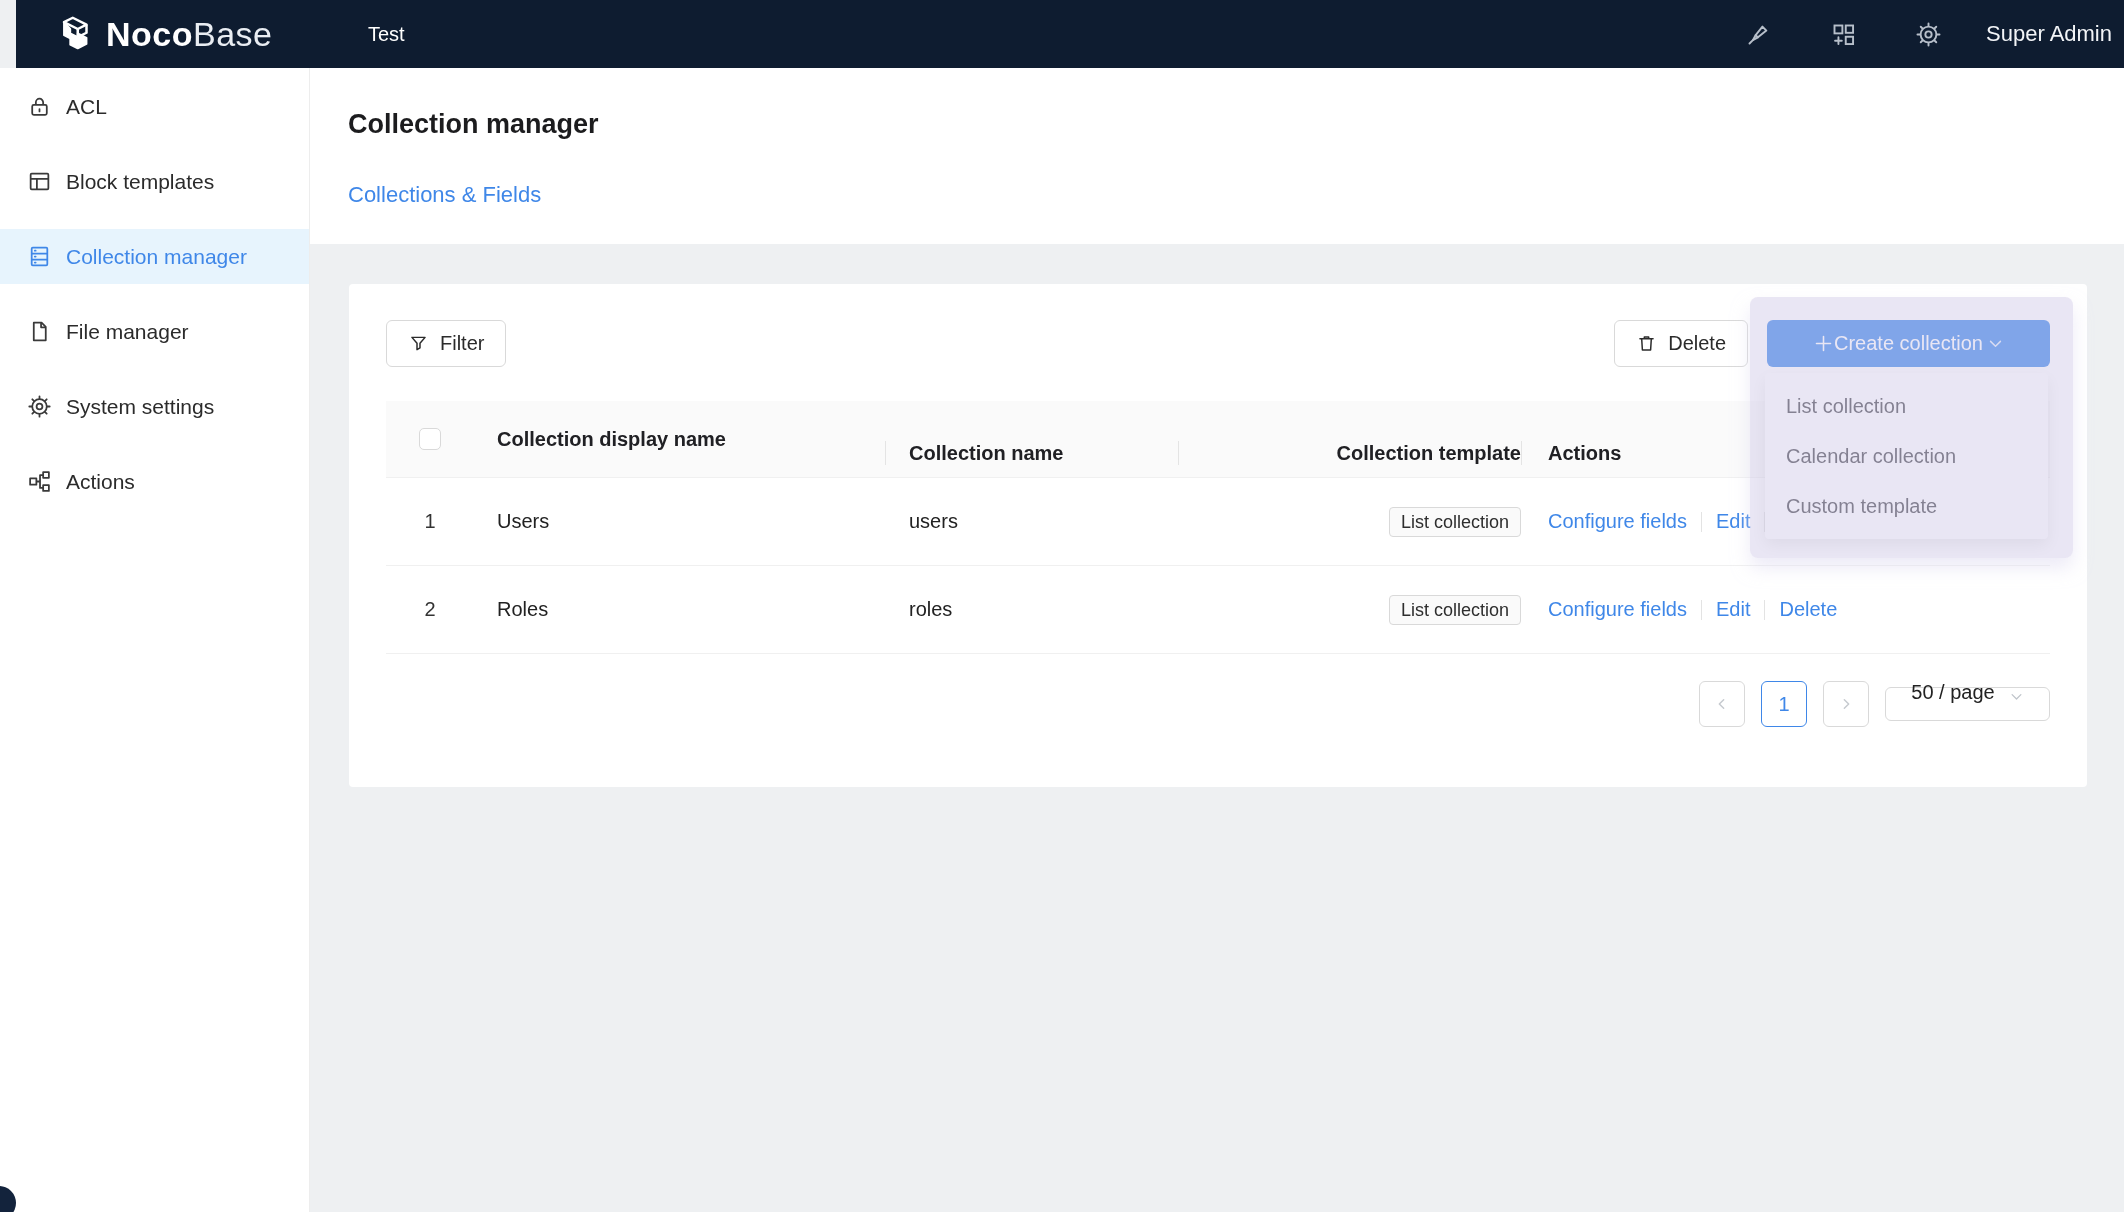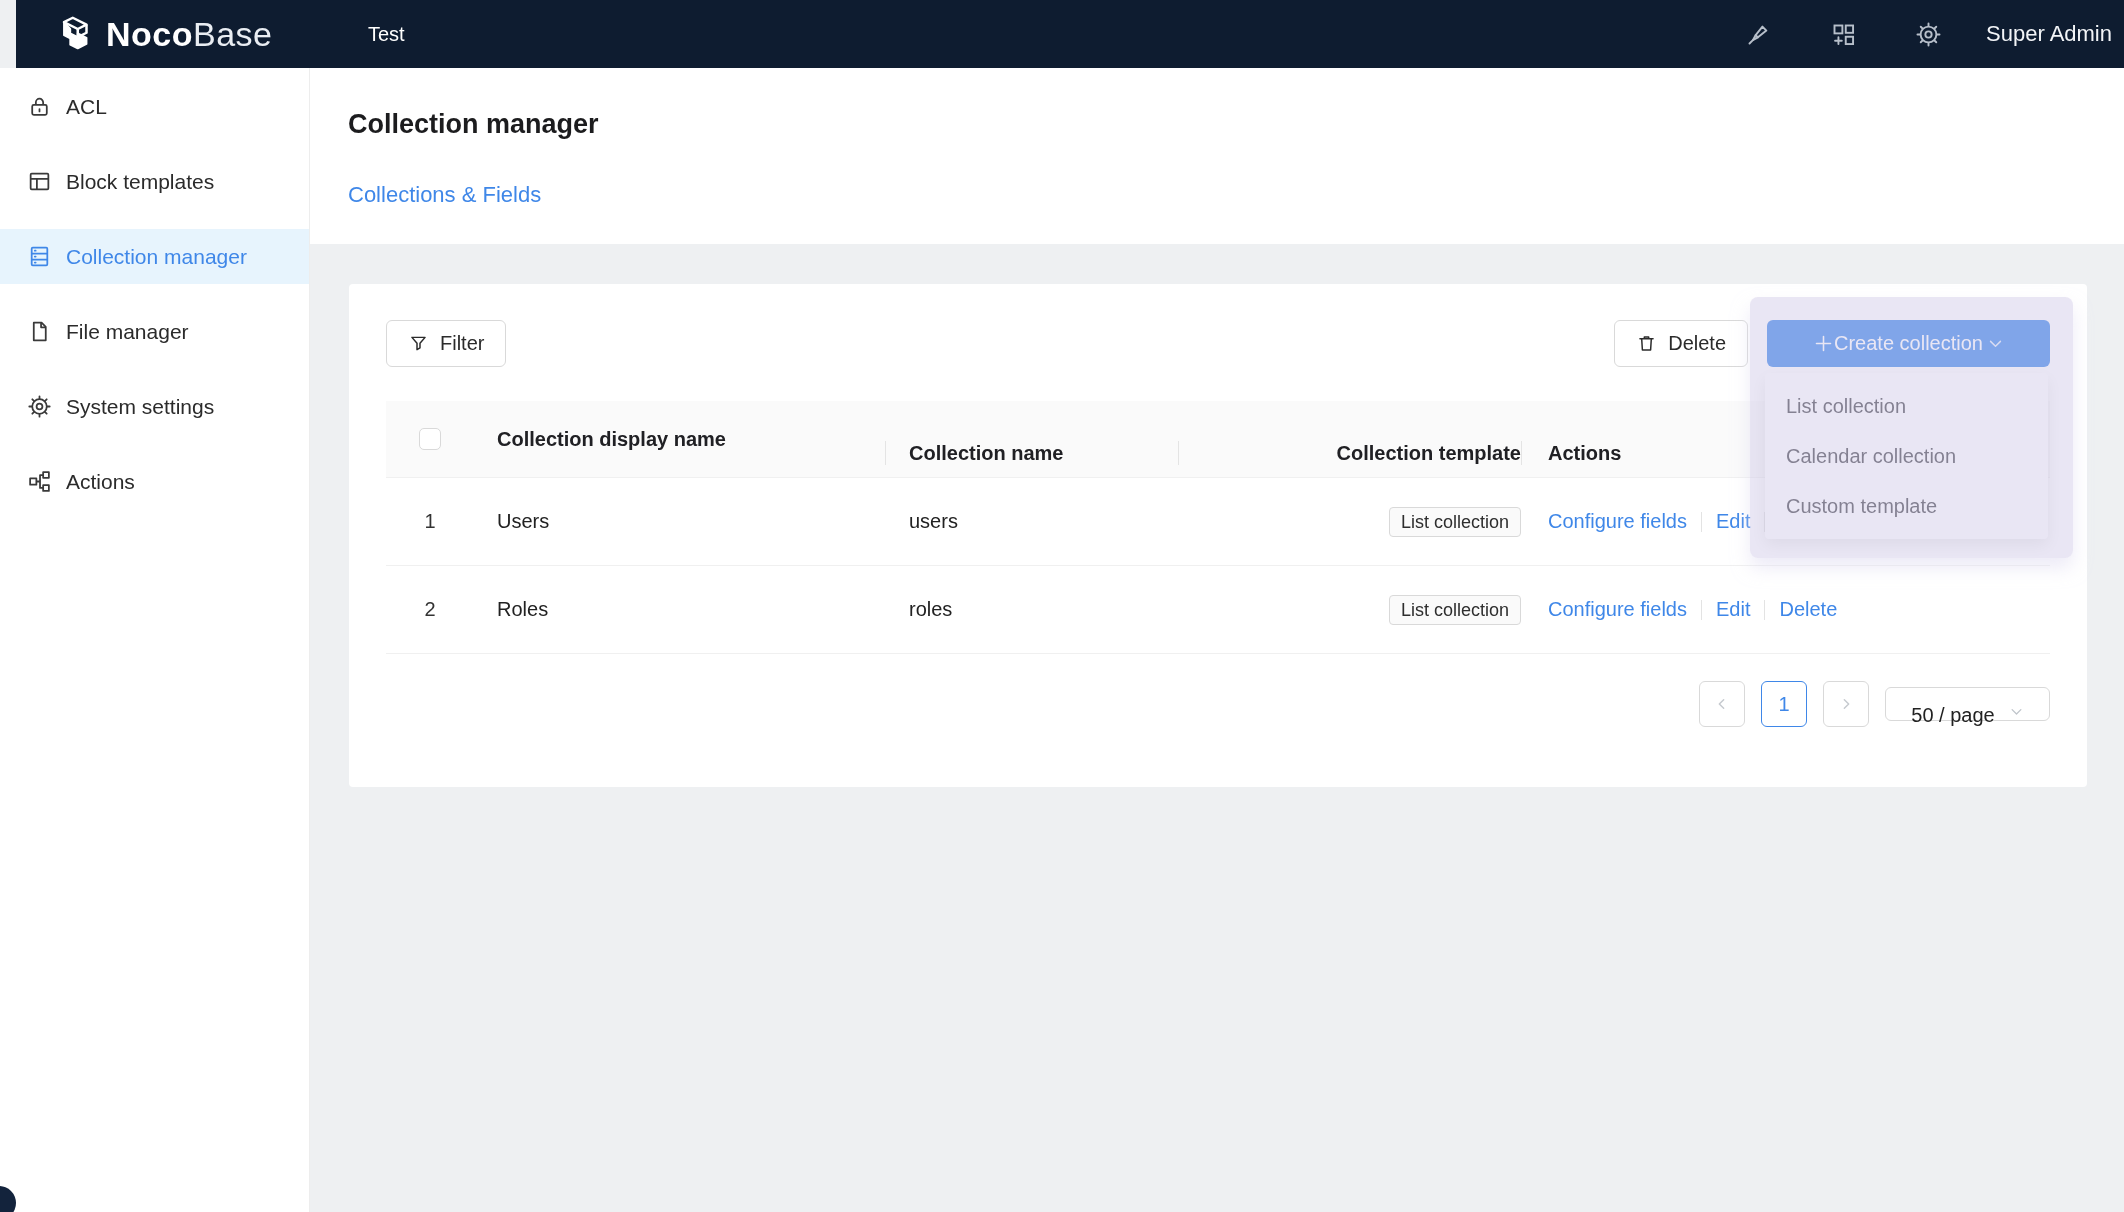--- a/index.html
+++ b/index.html
@@ -99,21 +99,21 @@
   
   .pager { display:flex; justify-content:flex-end; align-items:center; gap:16px; margin-top:27px; }
   .pg-btn {
     width:46px; height:46px; border:1px solid #d9d9d9; border-radius:6px; background:#fff;
     display:flex; align-items:center; justify-content:center; cursor:pointer; color:#c6cacf;
   }
   .pg-btn svg { width:16px; height:16px; }
   .pg-btn.current { border-color:#3f87e8; color:#3f87e8; font-size:20px; }
   .pg-size {
     height:30px; min-width:165px; border:1px solid #d9d9d9; border-radius:6px; background:#fff;
-    display:flex; align-items:flex-start; justify-content:center; gap:14px; font-size:20px;
+    display:flex; align-items:flex-end; justify-content:center; gap:14px; font-size:20px;
     color:#222; cursor:pointer; padding:16px 14px;
   }
   .pg-size svg { width:15px; height:15px; color:#bfc4ca; }
 
   
   .create-menu {
     position:absolute; left:1765px; top:373px; width:283px; border-radius:4px;
     background:#fff; box-shadow:0 6px 16px rgba(0,0,0,.10); padding:8px 0; z-index:40;
   }
   .create-menu-item { height:50px; display:flex; align-items:center; padding-left:21px; font-size:20px; color:#2d2d34; cursor:pointer; }

